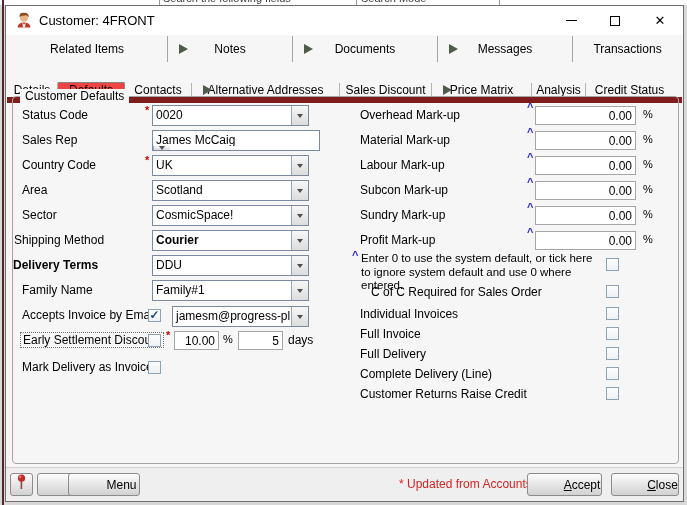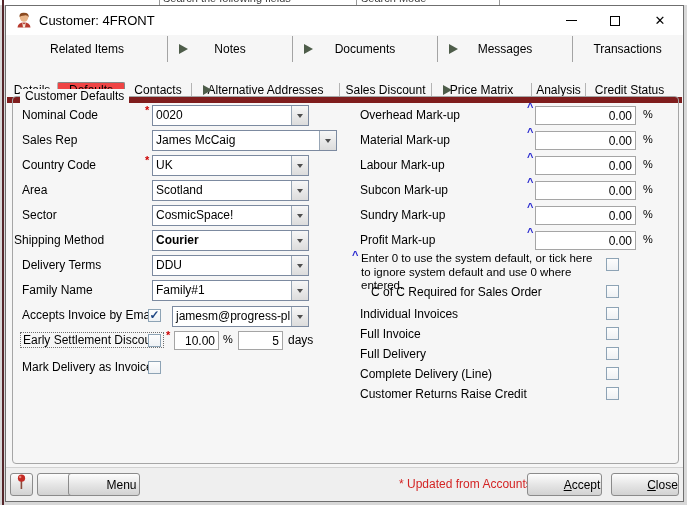--- a/index.html
+++ b/index.html
@@ -156,31 +156,31 @@
       </div>
     <div class="tcell" style="flex:0 0 88px;margin-top:36px;">
         <span>Credit Status</span>
       </div>
     <div class="tcell" style="flex:1;"></div>
   </div>
 
   <div class="groupbox"></div>
   <span class="group-title">Customer Defaults</span>
 
-  <span class="lbl" style="left:16px;top:102px;">Nominal Code</span>
+  <span class="lbl" style="left:16px;top:102px;">Status Code</span>
   <span class="req" style="left:139px;top:98px;">*</span>
   <div class="combo" style="left:146px;top:99px;width:157px;">
     <span class="combo-text">0020</span>
     <span class="combo-btn">
         <i class="tri-down"></i>
       </span>
   </div>
 
   <span class="lbl" style="left:16px;top:127px;">Sales Rep</span>
-  <div class="combo" style="left:146px;top:124px;width:185px;">
+  <div class="combo" style="left:146px;top:124px;width:168px;flex-direction:column;">
     <span class="combo-text">James McCaig</span>
     <span class="combo-btn">
         <i class="tri-down"></i>
       </span>
   </div>
 
   <span class="lbl" style="left:16px;top:152px;">Country Code</span>
   <span class="req" style="left:139px;top:148px;">*</span>
   <div class="combo" style="left:146px;top:149px;width:157px;">
     <span class="combo-text">UK</span>
@@ -206,21 +206,21 @@
   </div>
 
   <span class="lbl" style="left:8px;top:227px;">Shipping Method</span>
   <div class="combo" style="left:146px;top:224px;width:157px;font-weight:bold;">
     <span class="combo-text">Courier</span>
     <span class="combo-btn">
         <i class="tri-down"></i>
       </span>
   </div>
 
-  <span class="lbl" style="left:16px;top:252px;">Delivery Terms</span>
+  <span class="lbl" style="left:7px;top:252px;font-weight:bold;">Delivery Terms</span>
   <div class="combo" style="left:146px;top:249px;width:157px;">
     <span class="combo-text">DDU</span>
     <span class="combo-btn">
         <i class="tri-down"></i>
       </span>
   </div>
 
   <span class="lbl" style="left:16px;top:277px;">Family Name</span>
   <div class="combo" style="left:146px;top:274px;width:157px;">
     <span class="combo-text">Family#1</span>

